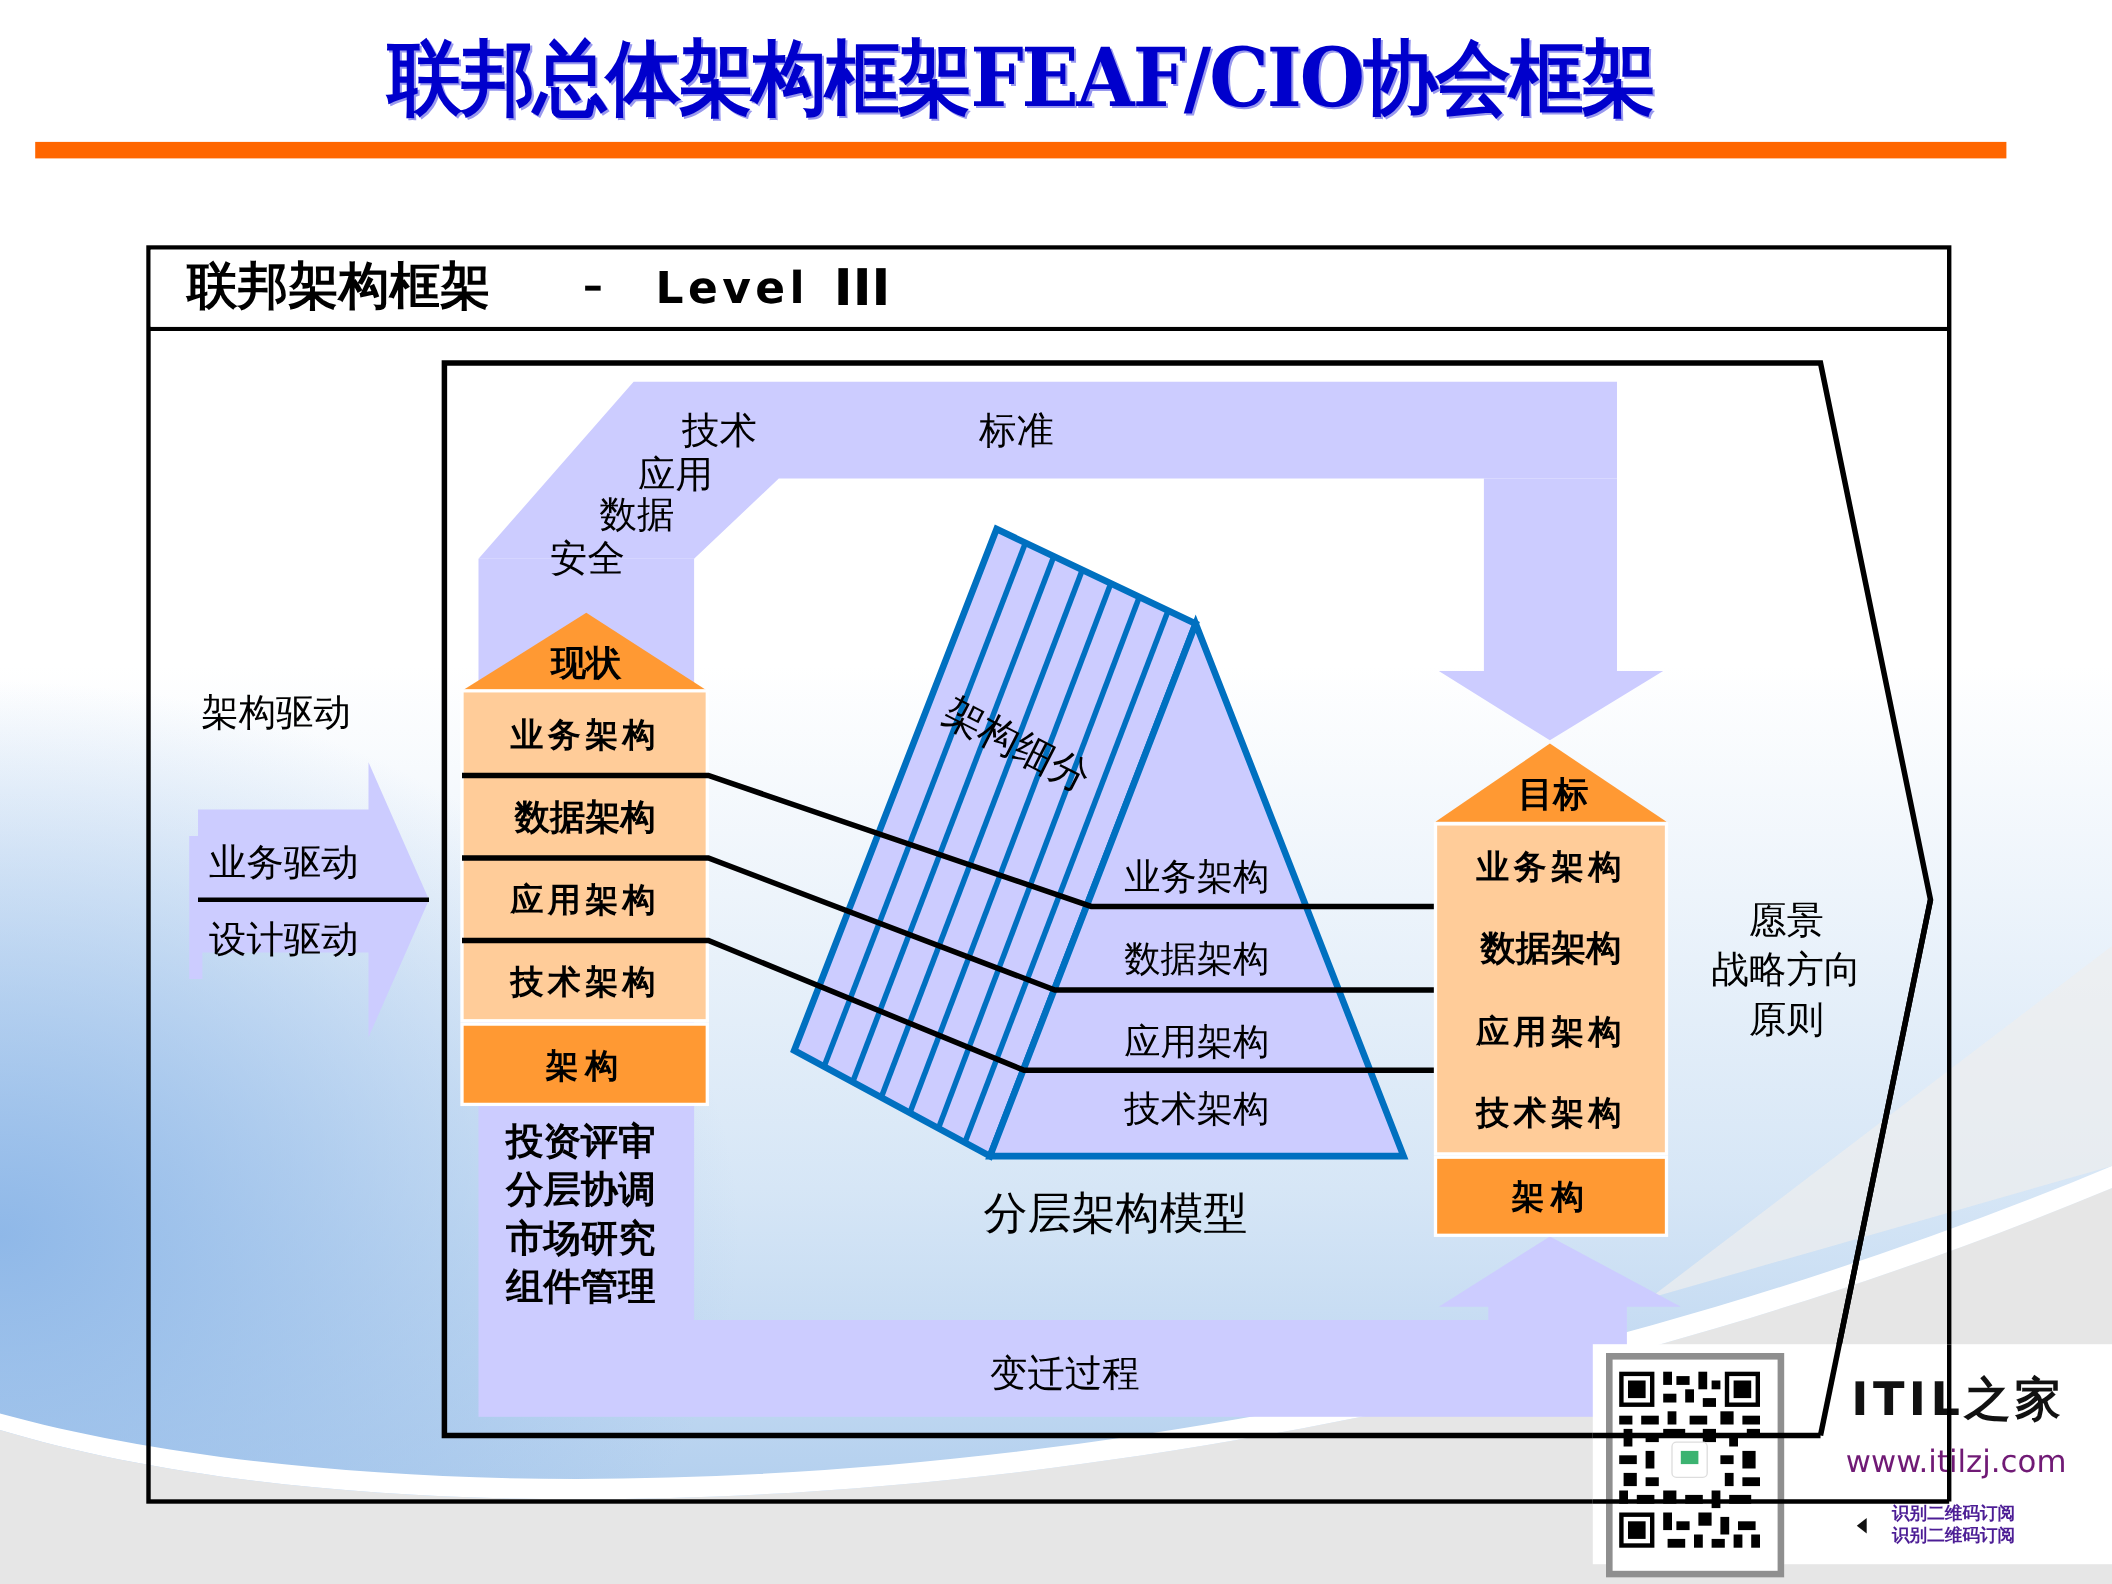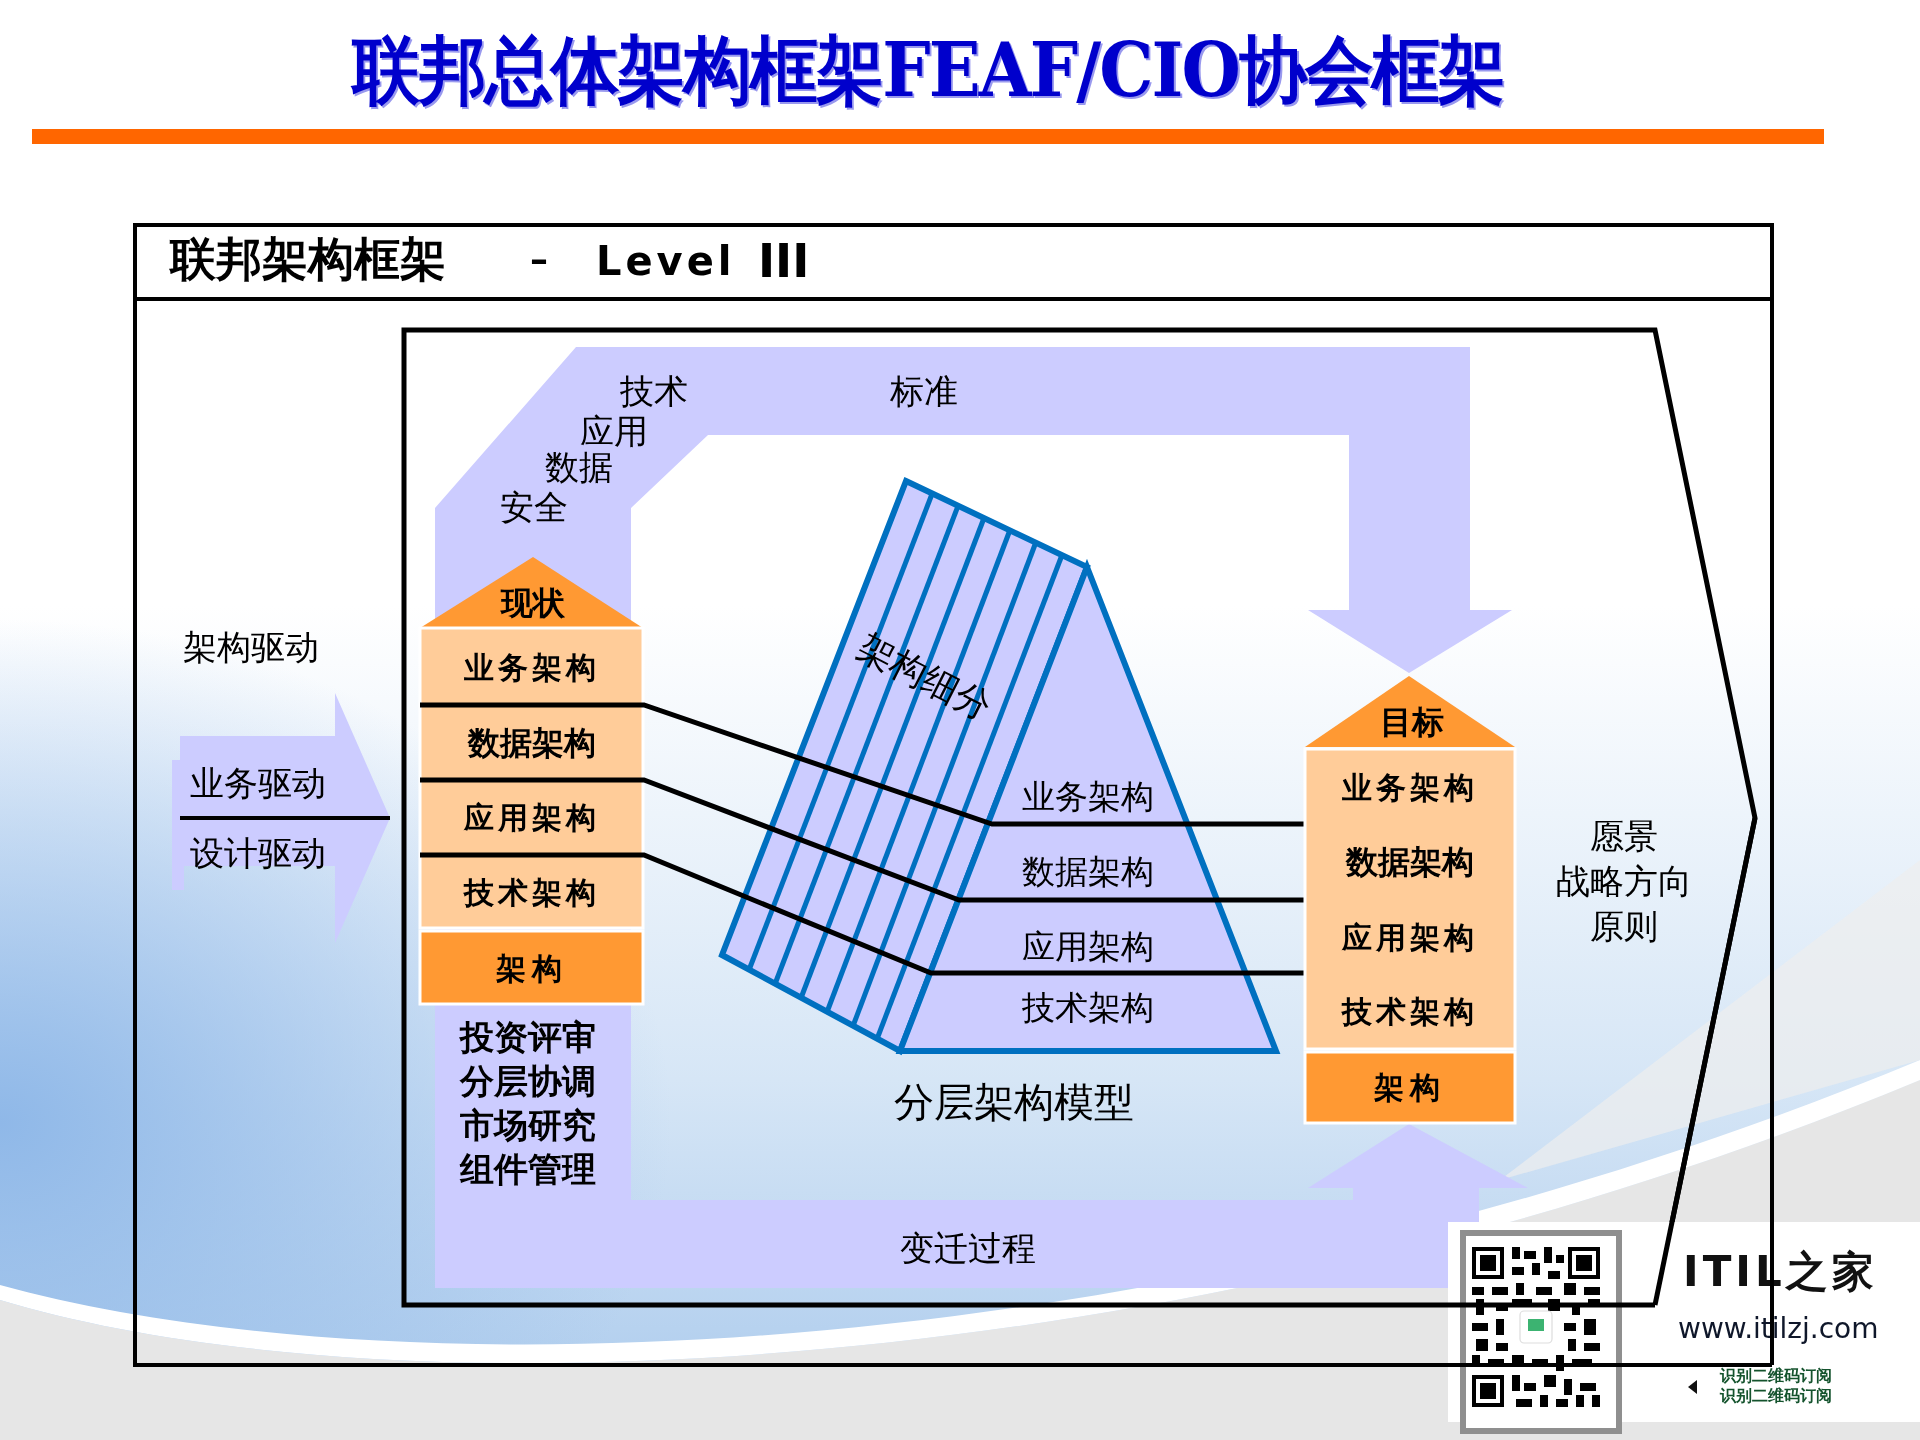--- a/index.html
+++ b/index.html
@@ -8,22 +8,22 @@
   .title { position: absolute; left: 0; top: 22px; width: 1857px; text-align: center; font-family: "DejaVu Serif", "Liberation Serif", serif; font-weight: bold; font-size: 74px; color: #0000CC; letter-spacing: -2px; text-shadow: 2px 2px 0 #9999ee; transform: scaleX(0.92); transform-origin: 924px 0; }
   .title-bar { position: absolute; left: 32px; top: 129px; width: 1792px; height: 15px; background: #FF6600; }
   svg.diagram { position: absolute; left: 0; top: 0; }
   .t { font-family: "DejaVu Sans", "Liberation Sans", sans-serif; fill: #000; }
   .tb { font-weight: bold; }
   .brand { position: absolute; left: 1448px; top: 1222px; width: 472px; height: 218px; }
   .brand-bg { position: absolute; left: 0; top: 0; width: 472px; height: 200px; background: #ffffff; }
   .qr-frame { position: absolute; left: 12px; top: 8px; width: 150px; height: 192px; border: 6px solid #8f8f8f; background: #fff; }
   .qr { position: absolute; left: 20px; top: 20px; width: 136px; height: 170px; }
   .itil-title { position: absolute; left: 235px; top: 22px; font-family: "DejaVu Sans", sans-serif; font-weight: bold; font-size: 42px; color: #111; letter-spacing: 4px; }
-  .itil-url { position: absolute; left: 230px; top: 90px; font-family: "DejaVu Sans", sans-serif; font-size: 28px; color: #0f172a; }
-  .itil-hint { position: absolute; left: 272px; top: 145px; font-family: Liberation Mono, monospace; font-weight: bold; font-size: 16px; line-height: 20px; color: #14532d; }
+  .itil-url { position: absolute; left: 230px; top: 90px; font-family: "DejaVu Sans", sans-serif; font-size: 28px; color: #701a75; }
+  .itil-hint { position: absolute; left: 272px; top: 145px; font-family: Liberation Serif, serif; font-weight: bold; font-size: 16px; line-height: 20px; color: #4c1d95; }
   .itil-arrow { position: absolute; left: 240px; top: 158px; width: 0; height: 0; border-top: 7px solid transparent; border-bottom: 7px solid transparent; border-right: 9px solid #111; }
 </style>
 </head>
 <body>
 
 <svg class="bg" width="1920" height="1440" viewBox="0 0 1920 1440">
   <defs>
     <linearGradient id="bgGrad" x1="0" y1="0" x2="0" y2="1">
       <stop offset="0" stop-color="#ffffff"></stop>
       <stop offset="0.42" stop-color="#ffffff"></stop>

